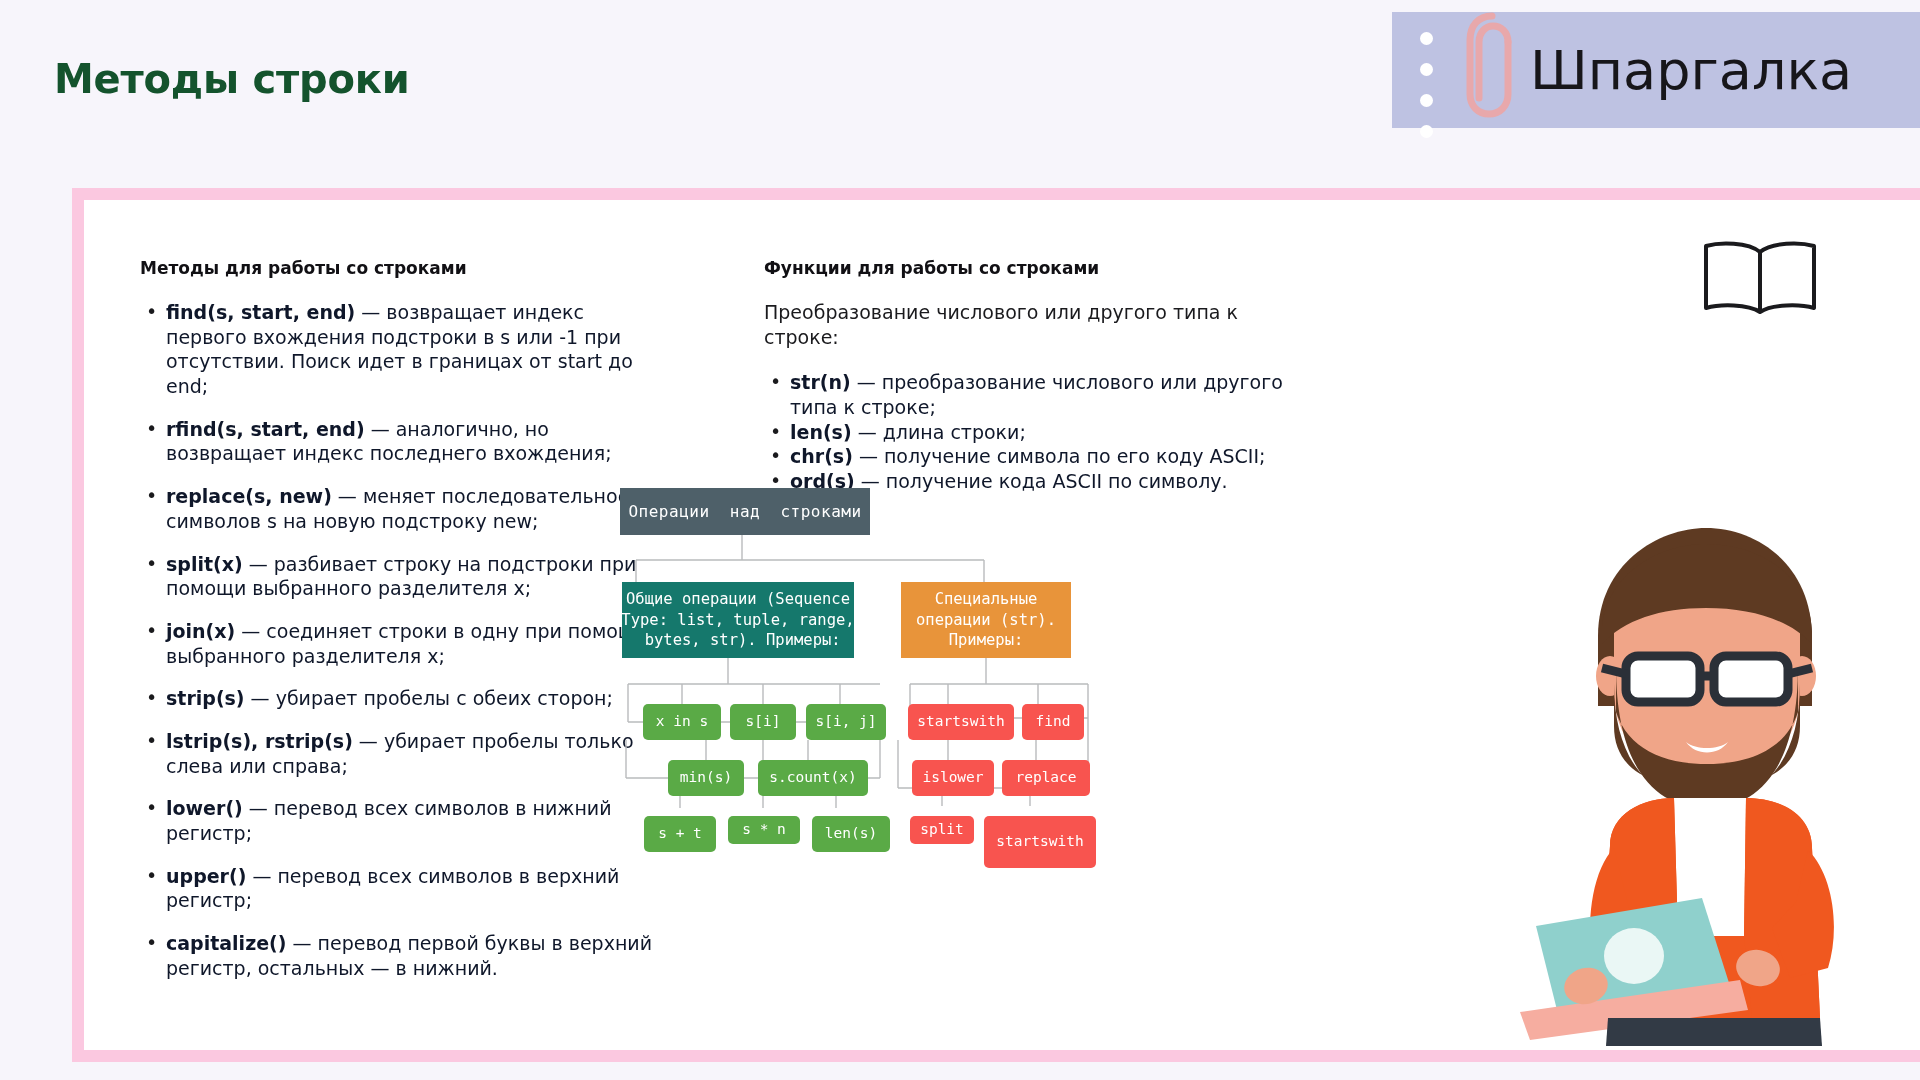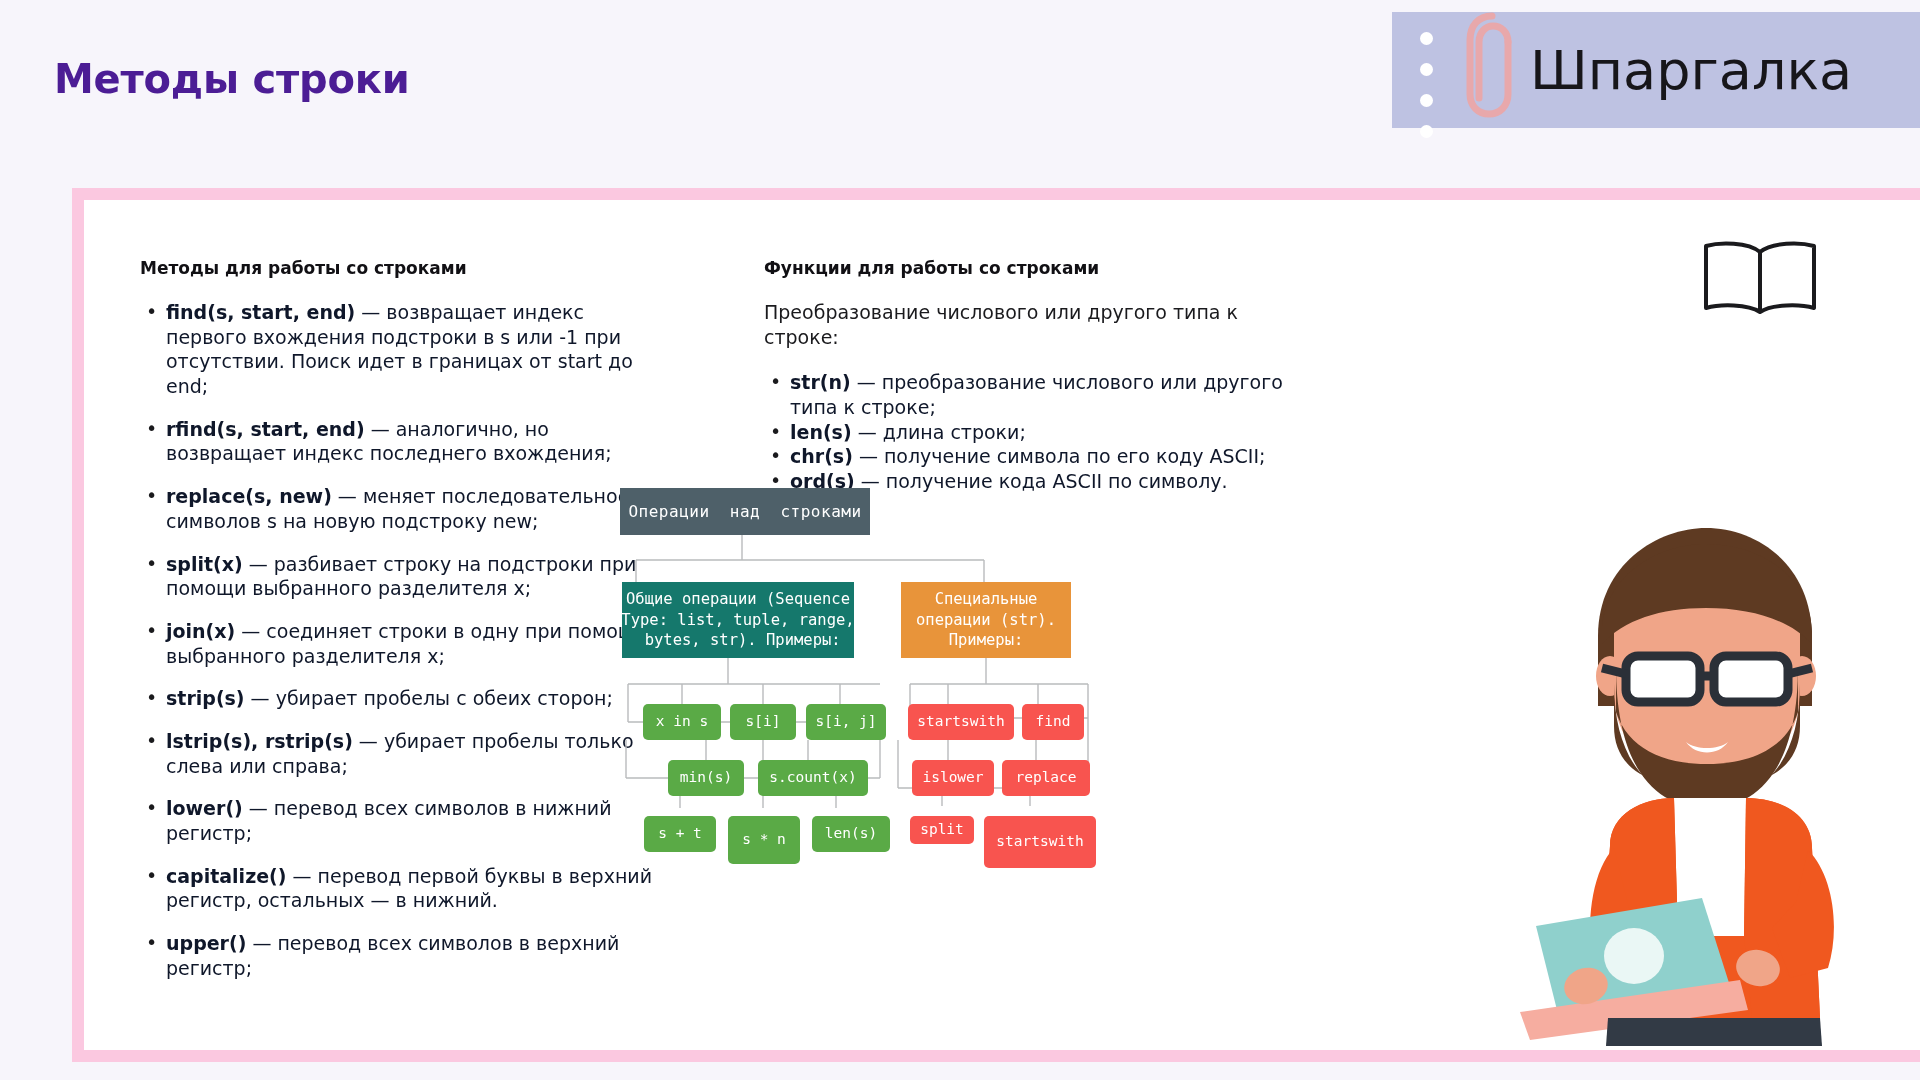--- a/index.html
+++ b/index.html
@@ -7,21 +7,21 @@
     width: 1920px; height: 1080px;
     font-family: "DejaVu Sans", "Liberation Sans", sans-serif;
     background: #f7f5fb;
     overflow: hidden;
   }
   #root { position: relative; width: 1920px; height: 1080px; background: #f7f5fb; }
 
   
   .page-title {
     position: absolute; left: 54px; top: 56px;
-    font-size: 40px; font-weight: 700; color: #4c1d95;
+    font-size: 40px; font-weight: 700; color: #14532d;
     letter-spacing: -0.2px;
   }
   .badge {
     position: absolute; right: 0; top: 12px;
     width: 528px; height: 116px;
     background: #bec2e2;
     display: flex; align-items: center;
   }
   .badge-dots {
     position: absolute; left: 28px; top: 20px;
@@ -146,22 +146,22 @@
         <div class="col-head">Методы для работы со строками</div>
         <ul class="bullets spaced">
           <li><b>find(s, start, end)</b><span> — возвращает индекс первого вхождения подстроки в s или -1 при отсутствии. Поиск идет в границах от start до end;</span></li>
           <li><b>rfind(s, start, end)</b><span> — аналогично, но возвращает индекс последнего вхождения;</span></li>
           <li><b>replace(s, new)</b><span> — меняет последовательность символов s на новую подстроку new;</span></li>
           <li><b>split(x)</b><span> — разбивает строку на подстроки при помощи выбранного разделителя x;</span></li>
           <li><b>join(x)</b><span> — соединяет строки в одну при помощи выбранного разделителя x;</span></li>
           <li><b>strip(s)</b><span> — убирает пробелы с обеих сторон;</span></li>
           <li><b>lstrip(s), rstrip(s)</b><span> — убирает пробелы только слева или справа;</span></li>
           <li><b>lower()</b><span> — перевод всех символов в нижний регистр;</span></li>
+          <li><b>upper()</b><span> — перевод всех символов в верхний регистр;</span></li>
           <li><b>capitalize()</b><span> — перевод первой буквы в верхний регистр, остальных — в нижний.</span></li>
-          <li><b>upper()</b><span> — перевод всех символов в верхний регистр;</span></li>
         </ul>
       </div>
 
       <div class="col col-right">
         <div class="col-head">Функции для работы со строками</div>
         <div class="para">Преобразование числового или другого типа к строке:</div>
         <ul class="bullets tight">
           <li><b>str(n)</b><span> — преобразование числового или другого типа к строке;</span></li>
           <li><b>len(s)</b><span> — длина строки;</span></li>
           <li><b>chr(s)</b><span> — получение символа по его коду ASCII;</span></li>
@@ -217,21 +217,21 @@
         <div class="node node-orange" style="left:283px;top:94px;  width:170px; height:76px;">Специальные
 операции (str).
 Примеры:</div>
 
         <div class="node node-green" style="left:25px; top:216px; width:78px;  height:36px;">x in s</div>
         <div class="node node-green" style="left:112px;top:216px; width:66px;  height:36px;">s[i]</div>
         <div class="node node-green" style="left:188px;top:216px; width:80px;  height:36px;">s[i, j]</div>
         <div class="node node-green" style="left:50px; top:272px; width:76px;  height:36px;">min(s)</div>
         <div class="node node-green" style="left:140px;top:272px; width:110px; height:36px;">s.count(x)</div>
         <div class="node node-green" style="left:26px; top:328px; width:72px;  height:36px;">s + t</div>
-        <div class="node node-green" style="left:110px;top:328px; width:72px;  height:48px;">s * n</div>
+        <div class="node node-green" style="left:110px;top:328px; width:72px;  height:28px;">s * n</div>
         <div class="node node-green" style="left:194px;top:328px; width:78px;  height:36px;">len(s)</div>
 
         <div class="node node-red" style="left:290px;top:216px; width:106px; height:36px;">startswith</div>
         <div class="node node-red" style="left:404px;top:216px; width:62px;  height:36px;">find</div>
         <div class="node node-red" style="left:294px;top:272px; width:82px;  height:36px;">islower</div>
         <div class="node node-red" style="left:384px;top:272px; width:88px;  height:36px;">replace</div>
         <div class="node node-red" style="left:292px;top:328px; width:64px;  height:28px;">split</div>
         <div class="node node-red" style="left:366px;top:328px; width:112px; height:52px;">startswith</div>
       </div>
 

